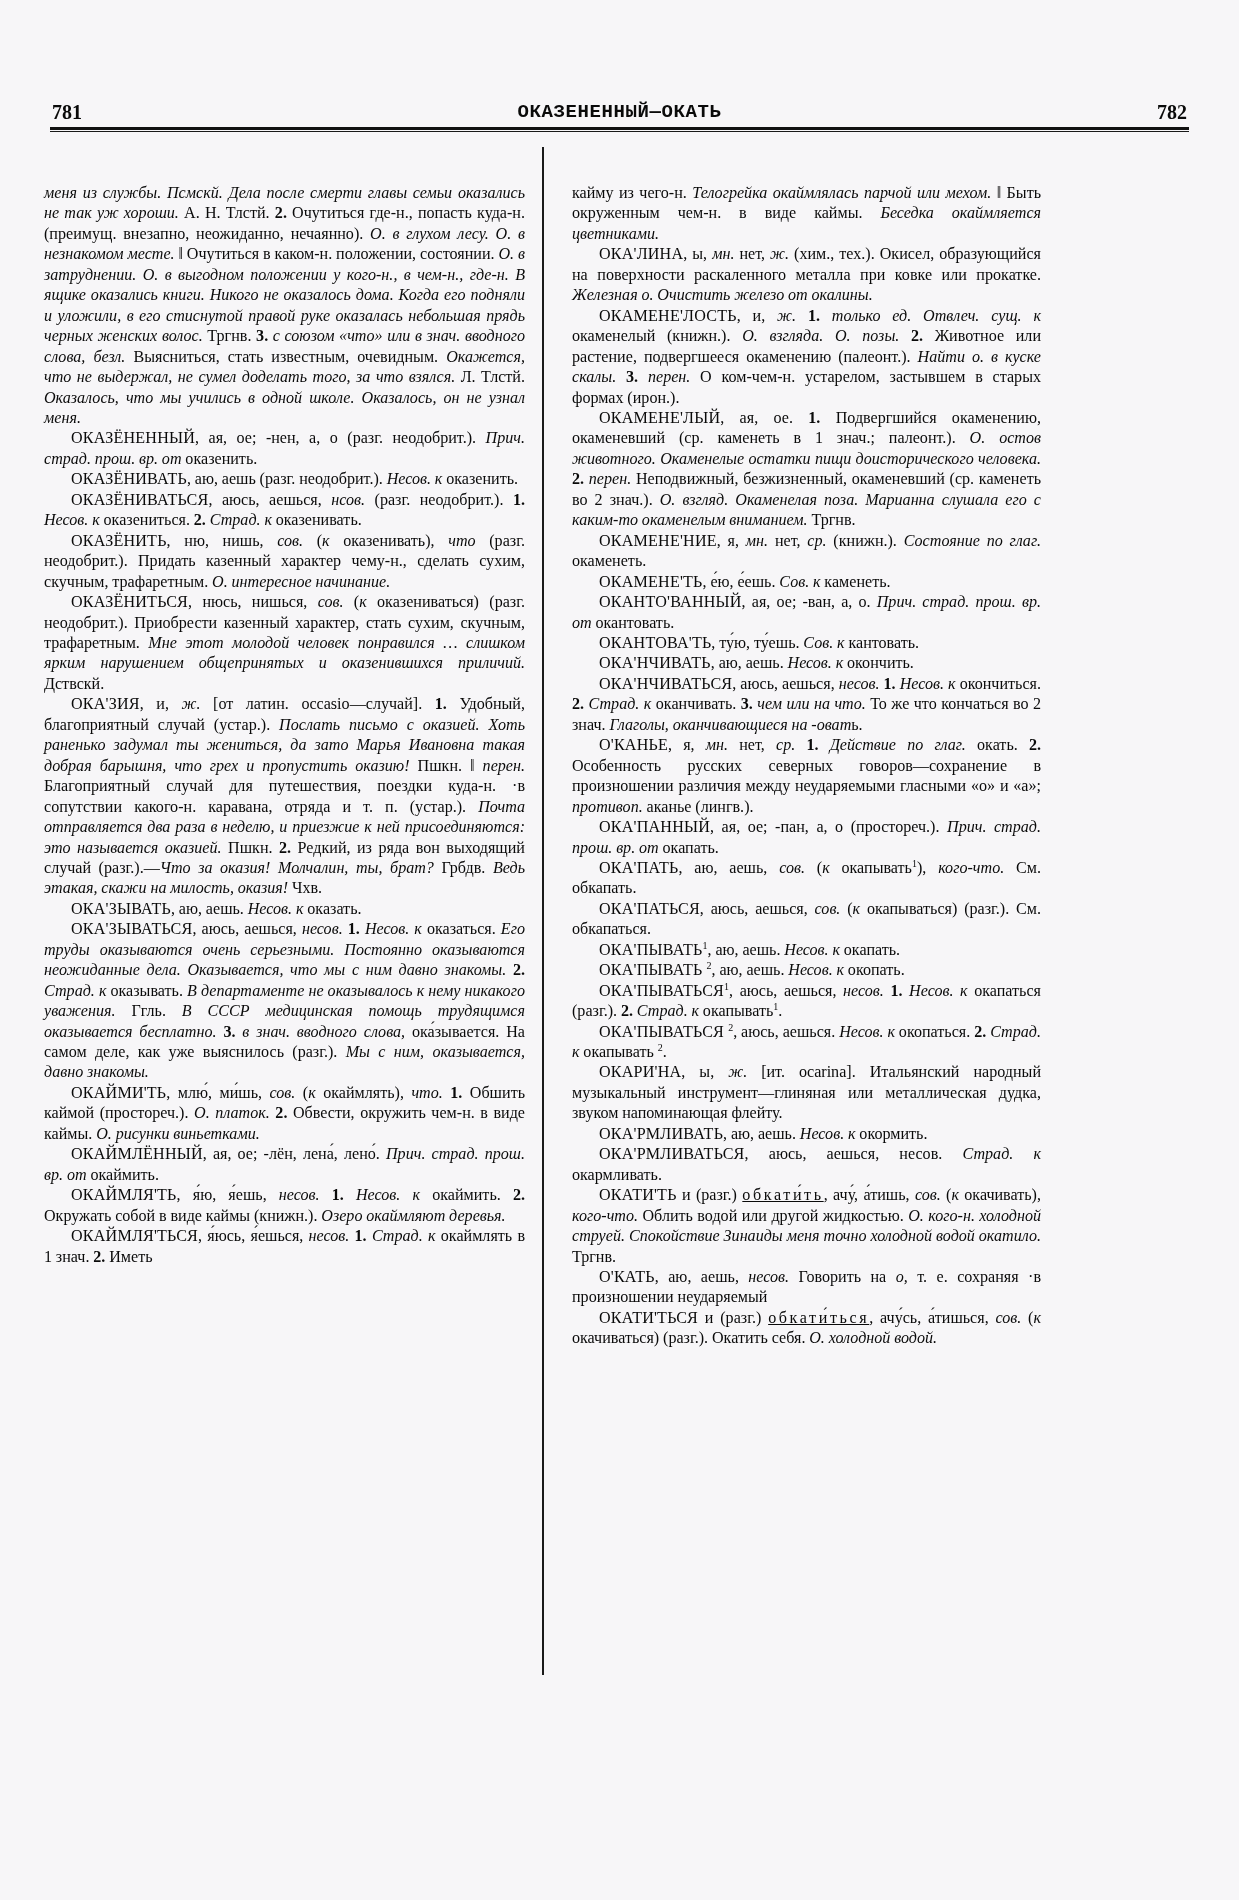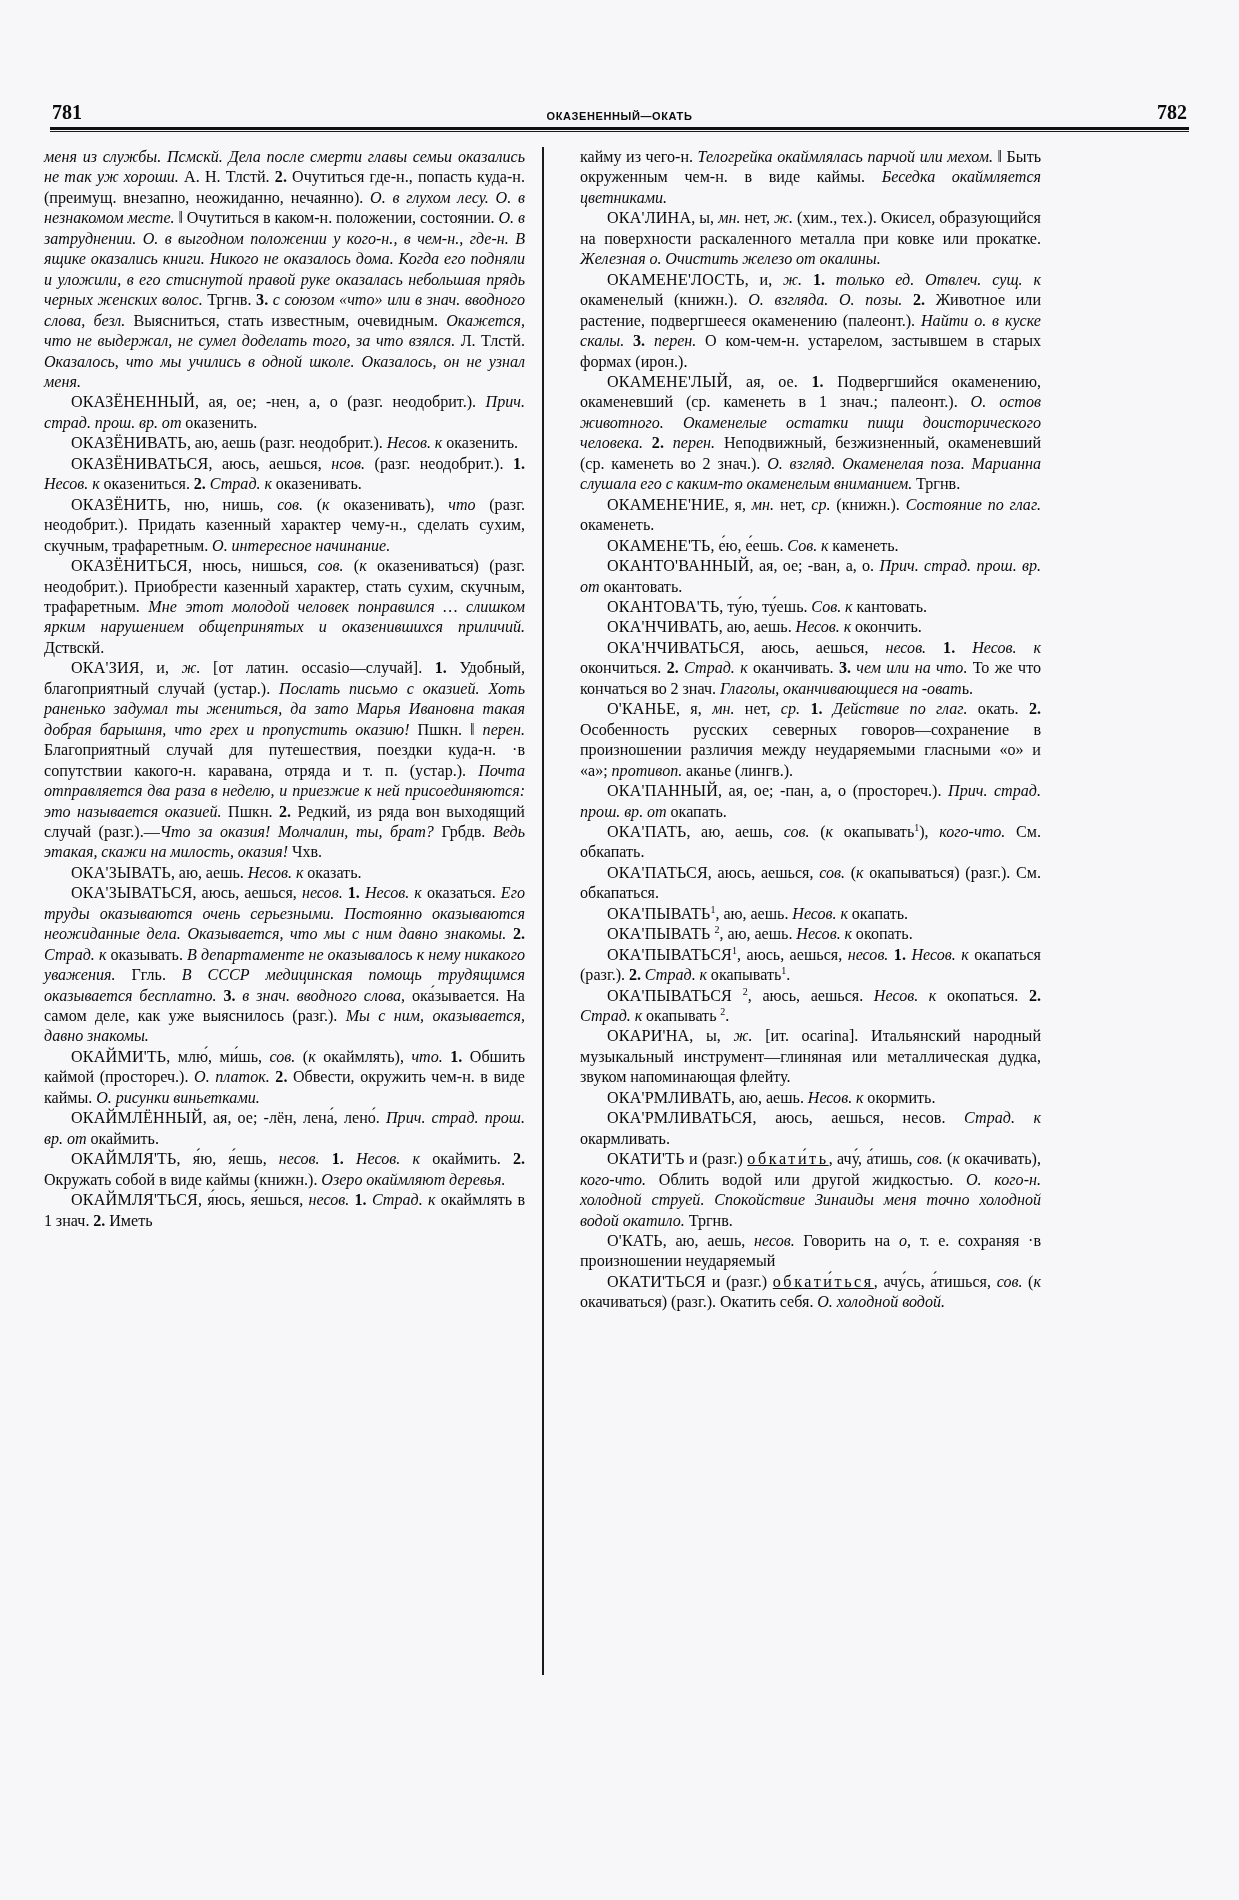--- a/index.html
+++ b/index.html
@@ -35,23 +35,23 @@
     height: 26px;
   }
   .folio {
     font-family: "Liberation Serif", serif;
     font-weight: bold;
     font-size: 20px;
     letter-spacing: 0px;
     line-height: 1;
   }
   .head-title {
-    font-family: Liberation Sans, sans-serif;
+    font-family: Liberation Mono, monospace;
     font-weight: bold;
-    font-size: 11px;
+    font-size: 19px;
     letter-spacing: 0.6px;
     line-height: 1;
     white-space: nowrap;
   }
   .rule-wrap {
     margin: 5px 6px 0 6px;
     height: 6px;
   }
   .rule-thick {
     height: 2.5px;
@@ -65,23 +65,24 @@
 
   
   .columns {
     display: flex;
     margin-top: 14px;
     height: 1700px;
   }
   .col {
     width: 497px;
     box-sizing: border-box;
+    margin-top: 36px;
   }
   .col-left  { padding-right: 16px; }
-  .col-right { padding-left: 36px; }
+  .col-right { padding-left: 28px; }
   .gutter {
     width: 3px;
     display: flex;
     justify-content: center;
   }
   .gutter-rule {
     width: 2px;
     background: #1a1a1a;
     height: 1528px;
   }

